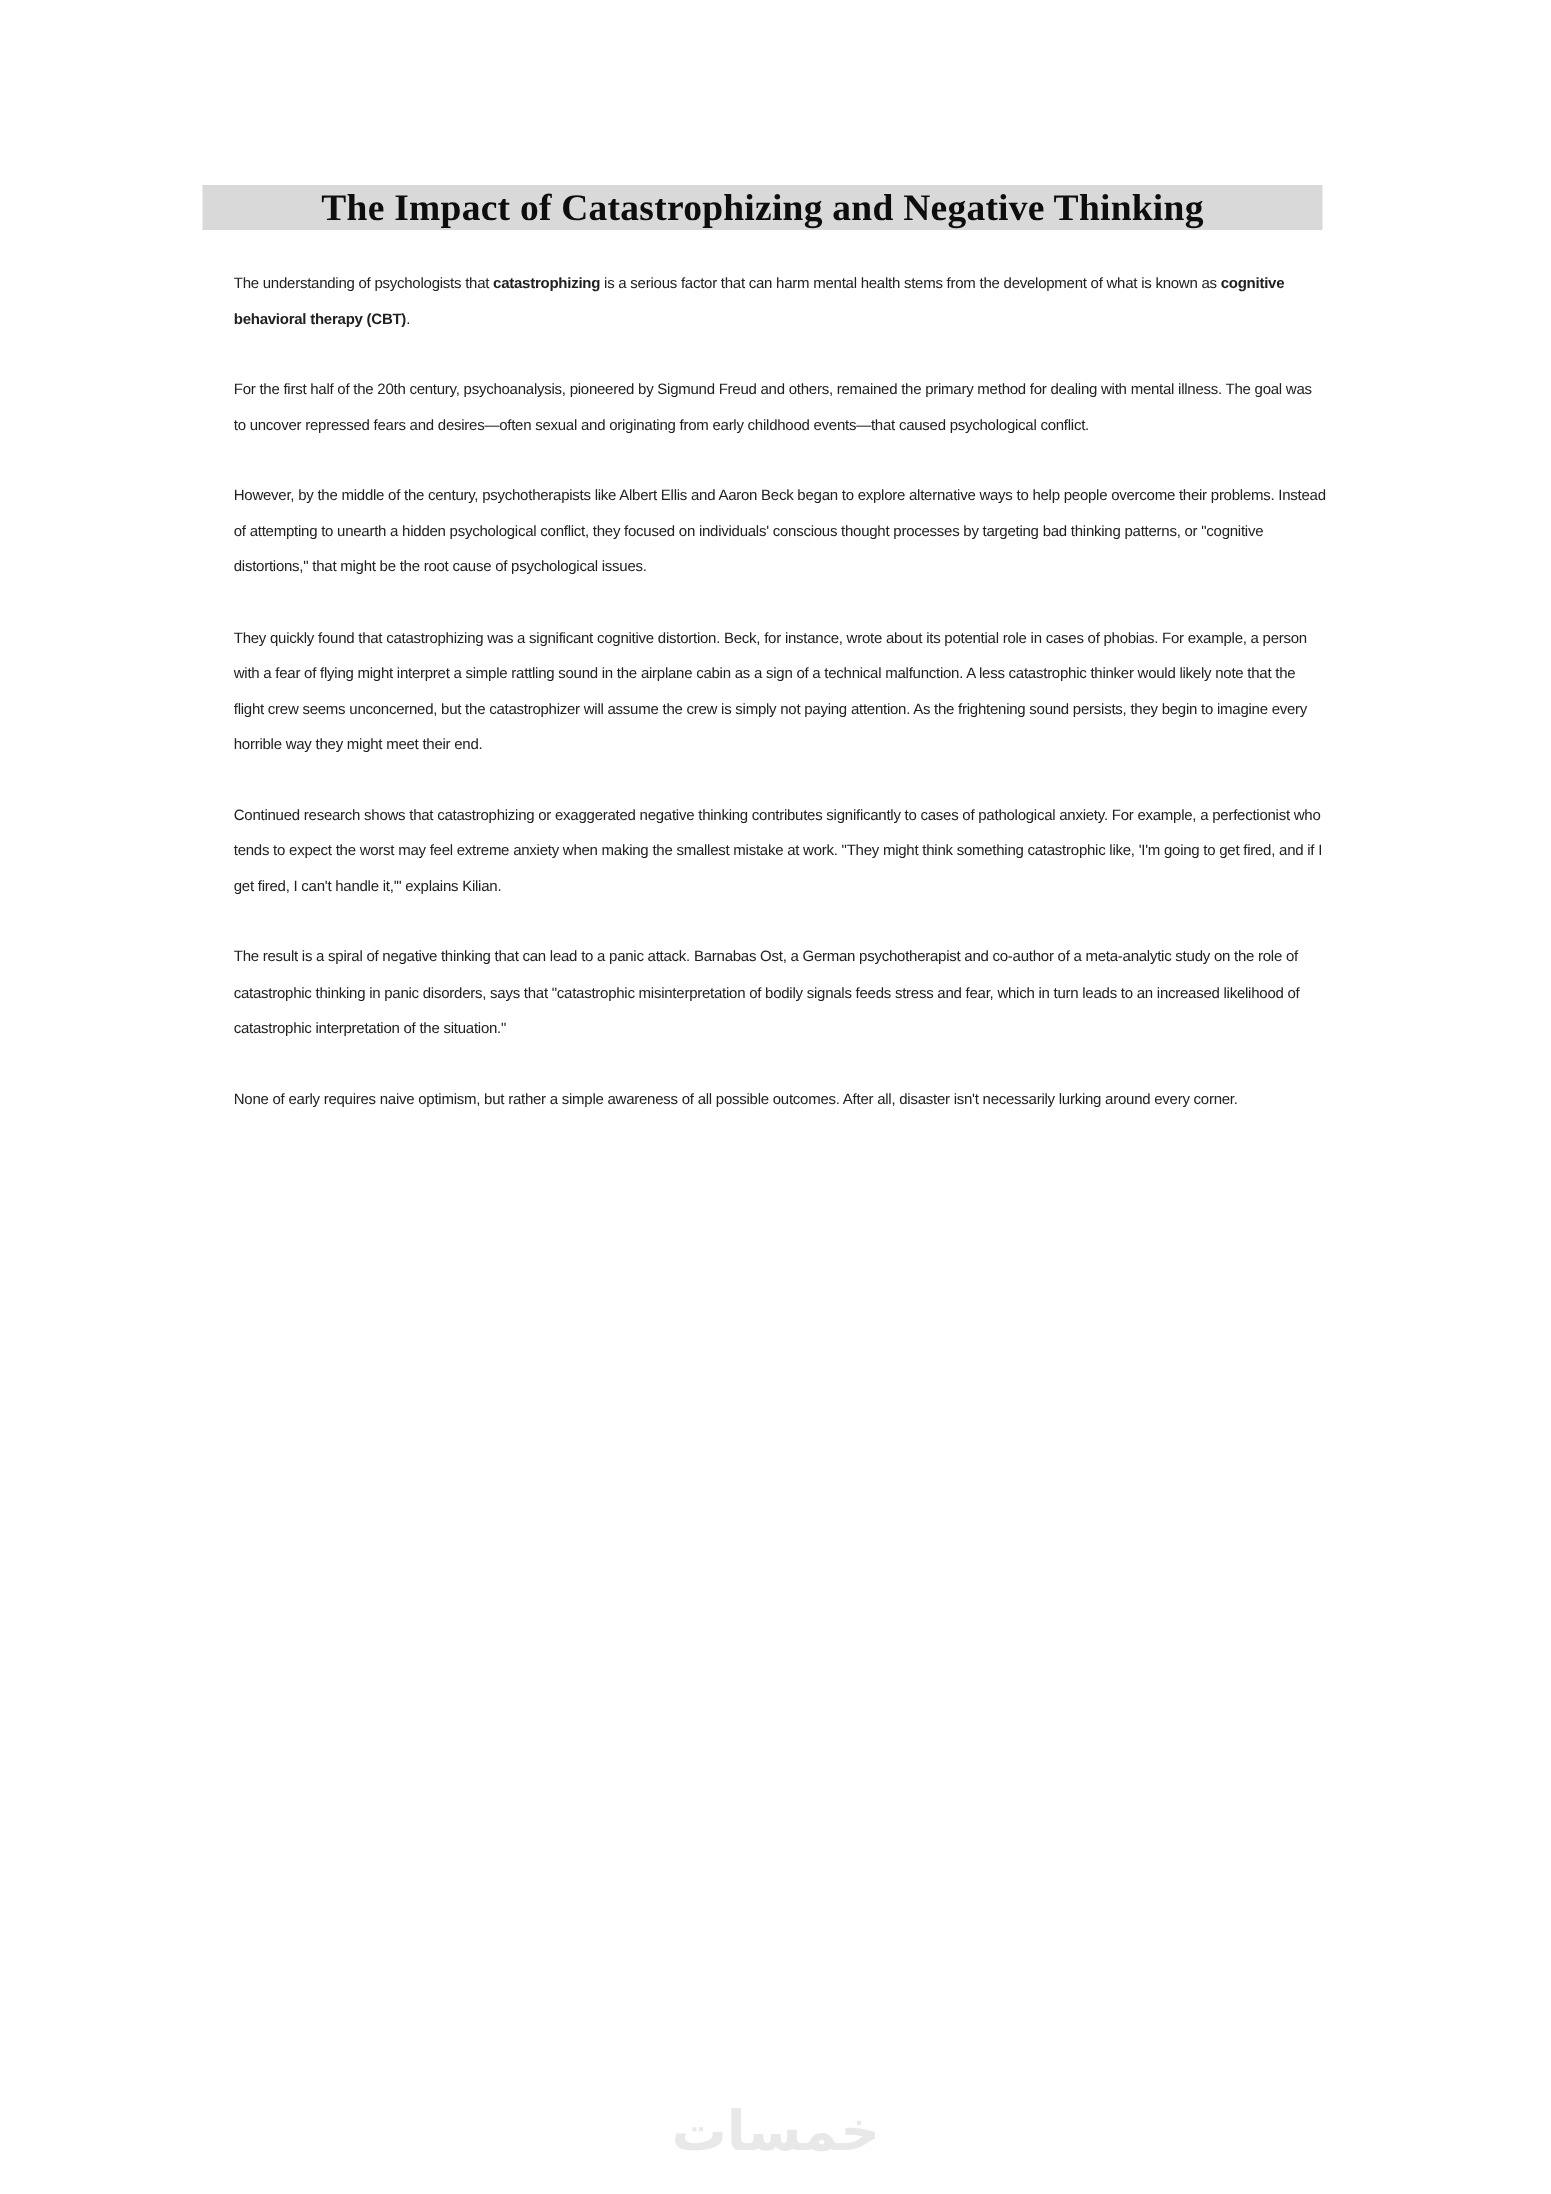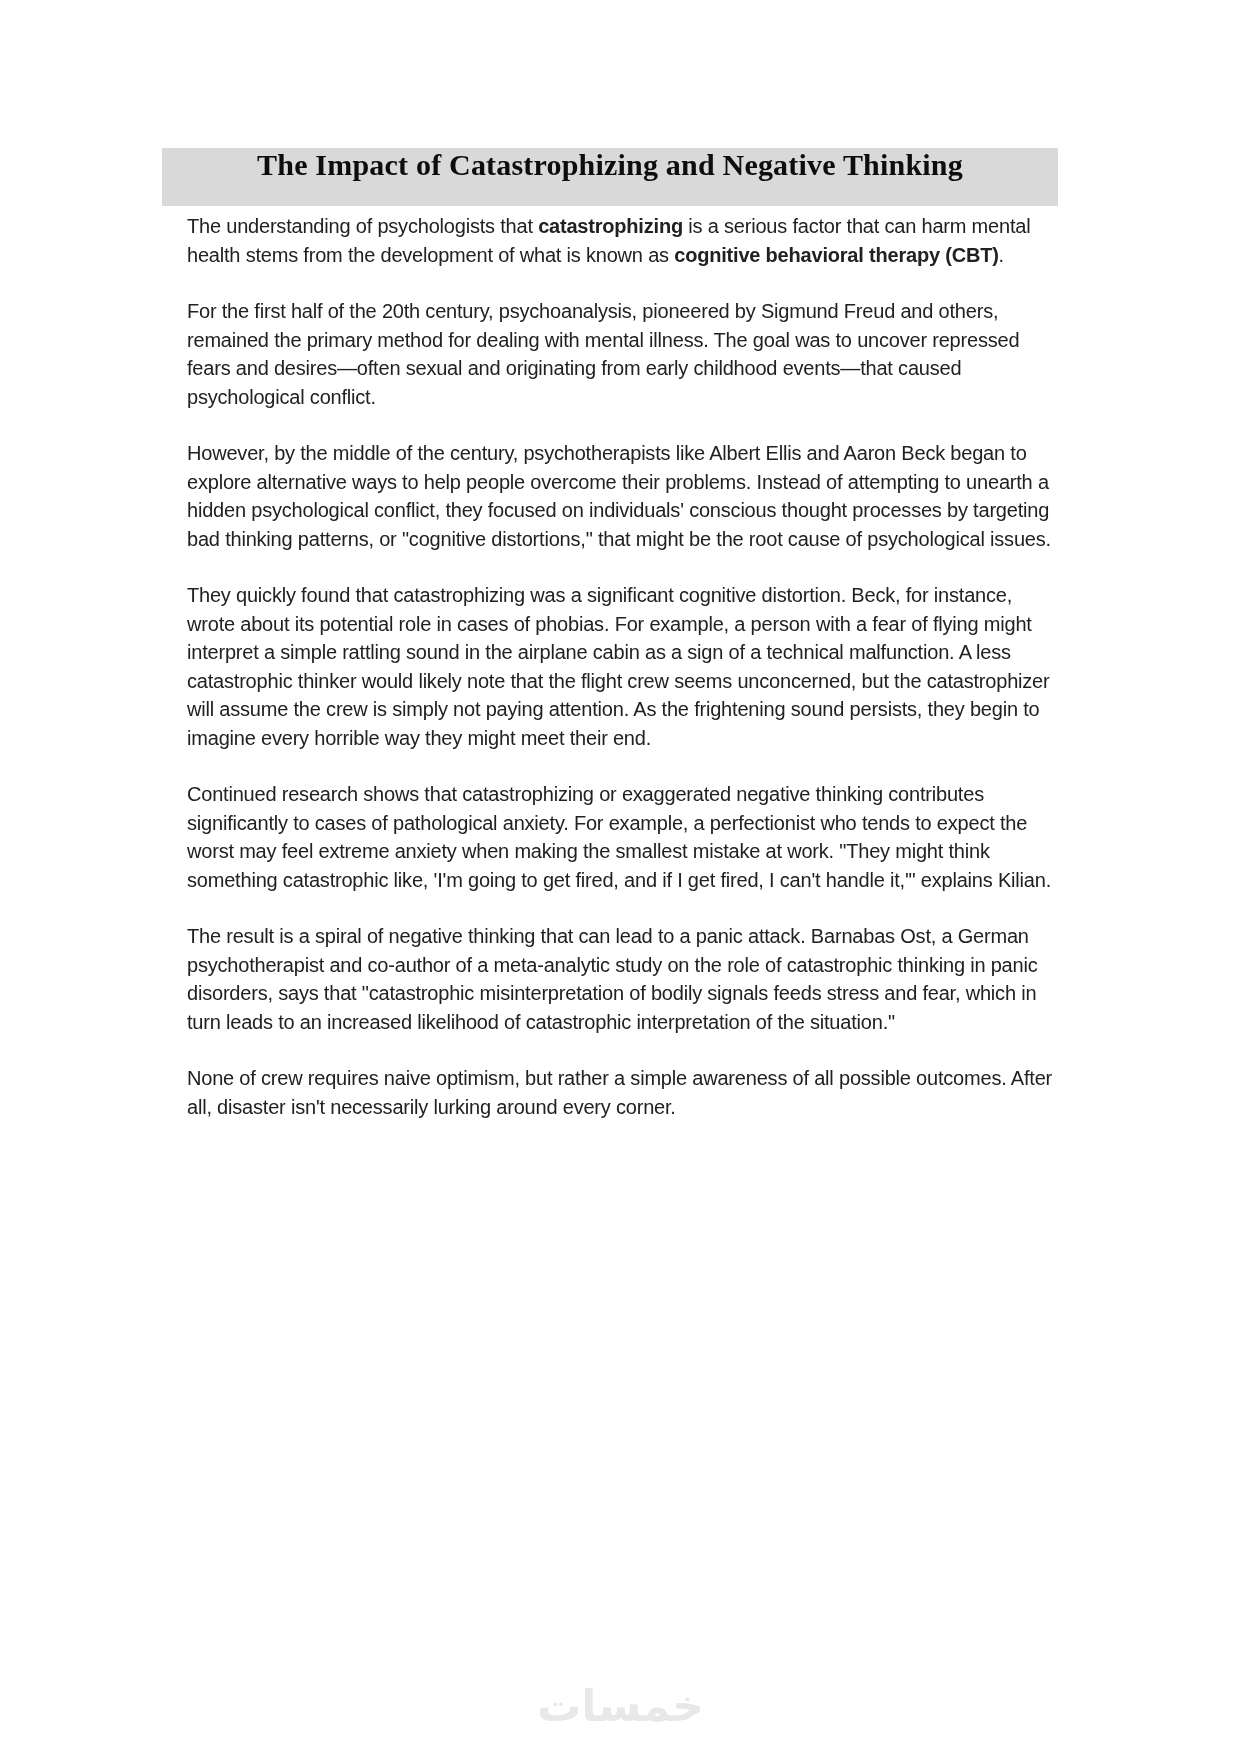--- a/index.html
+++ b/index.html
@@ -12,41 +12,41 @@
     width: 1241px;
     height: 1755px;
     background: #ffffff;
     overflow: hidden;
   }
   .title-bar {
     position: absolute;
     left: 162px;
     top: 148px;
     width: 896px;
-    height: 58px;
+    height: 36px;
     background: #d9d9d9;
     display: flex;
-    align-items: flex-start;
+    align-items: flex-end;
     justify-content: center;
   }
   .title-text {
     font-family: "Liberation Serif", "DejaVu Serif", serif;
     font-weight: 700;
     font-size: 30px;
     color: #0d0d0d;
     white-space: nowrap;
     letter-spacing: 0.2px;
   }
   .content {
     position: absolute;
     left: 187px;
     top: 212px;
     width: 875px;
     font-family: "Liberation Sans", "DejaVu Sans", sans-serif;
-    font-size: 20px;
+    font-size: 12px;
     line-height: 28.5px;
     color: #212121;
     letter-spacing: -0.2px;
   }
   .content p {
     margin: 0 0 28px 0;
   }
   .run-bold {
     font-weight: 700;
   }
@@ -81,19 +81,19 @@
 
     <p><span>However, by the middle of the century, psychotherapists like Albert Ellis and Aaron Beck began to explore alternative ways to help people overcome their problems. Instead of attempting to unearth a hidden psychological conflict, they focused on individuals' conscious thought processes by targeting bad thinking patterns, or "cognitive distortions," that might be the root cause of psychological issues.</span></p>
 
     <p><span>They quickly found that catastrophizing was a significant cognitive distortion. Beck, for instance, wrote about its potential role in cases of phobias. For example, a person with a fear of flying might interpret a simple rattling sound in the airplane cabin as a sign of a technical malfunction. A less catastrophic thinker would likely note that the flight crew seems unconcerned, but the catastrophizer will assume the crew is simply not paying attention. As the frightening sound persists, they begin to imagine every horrible way they might meet their end.</span></p>
 
     <p><span>Continued research shows that catastrophizing or exaggerated negative thinking contributes significantly to cases of pathological anxiety. For example, a perfectionist who tends to expect the worst may feel extreme anxiety when making the smallest mistake at work. "They might think something catastrophic like, 'I'm going to get fired, and if I get fired, I can't handle it,'" explains Kilian.</span></p>
 
 
     <p><span>The result is a spiral of negative thinking that can lead to a panic attack. Barnabas Ost, a German psychotherapist and co-author of a meta-analytic study on the role of catastrophic thinking in panic disorders, says that "catastrophic misinterpretation of bodily signals feeds stress and fear, which in turn leads to an increased likelihood of catastrophic interpretation of the situation."</span></p>
 
-    <p><span>None of crew requires naive optimism, but rather a simple awareness of all possible outcomes. After all, disaster isn't necessarily lurking around every corner.</span></p>
+    <p><span>None of early requires naive optimism, but rather a simple awareness of all possible outcomes. After all, disaster isn't necessarily lurking around every corner.</span></p>
 
   </div>
 
   <div class="watermark">خمسات</div>
 
 </div>
 
 </body></html>

